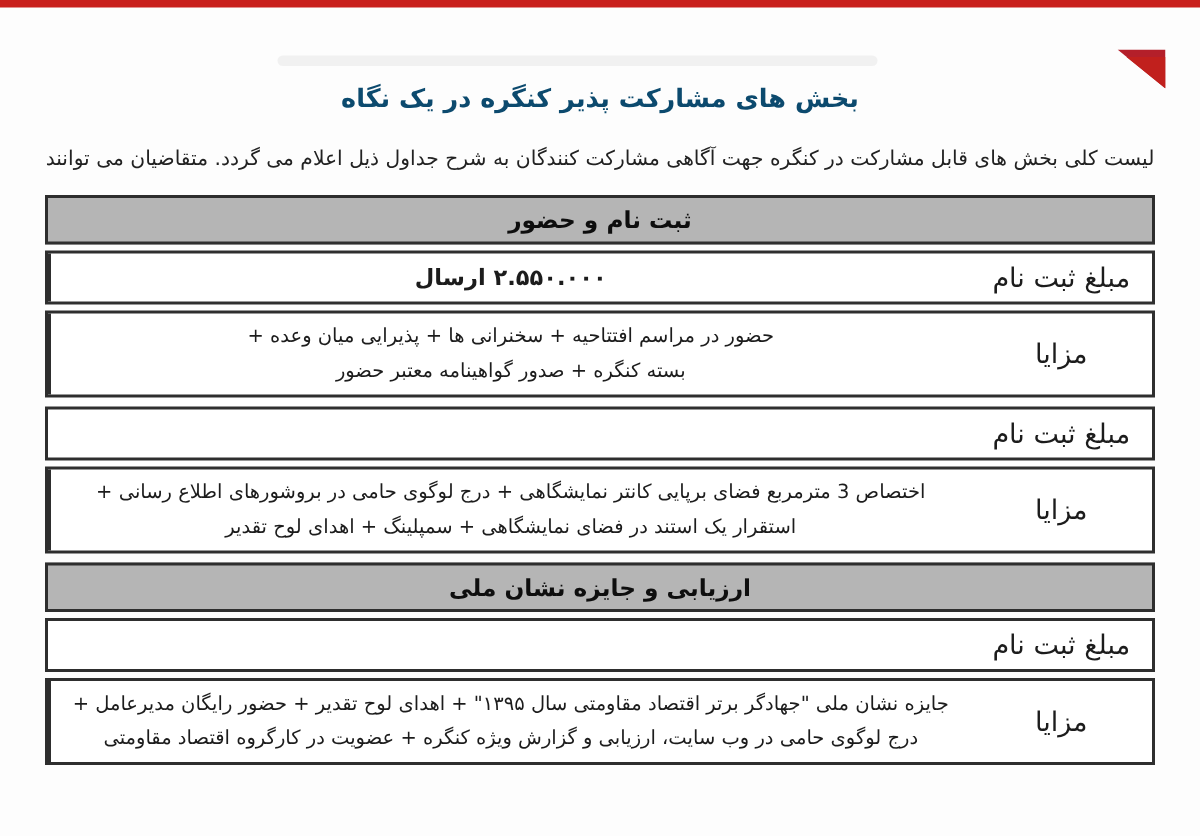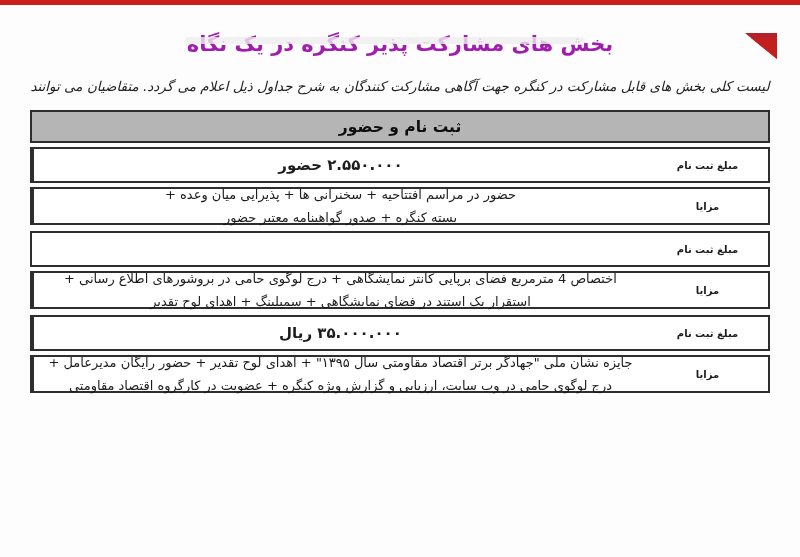--- a/index.html
+++ b/index.html
@@ -19,59 +19,58 @@
   .corner-triangle {
     position: absolute; top: 33px; right: 23px;
     width: 32px; height: 26px;
   }
   .scan-artifact {
     position: absolute; top: 37px; right: 215px;
     width: 400px; height: 7px;
     background: #ededed; border-radius: 4px; opacity: .8;
   }
   .page-title {
-    margin-top: 32px;
+    margin-top: 56px;
     text-align: center;
-    font-size: 21px;
+    font-size: 17px;
     font-weight: bold;
     letter-spacing: 0;
-    color: #a21caf;
+    color: #0c4a6e;
   }
   .intro {
     margin: 16px 28px 0;
     text-align: center;
     font-size: 13.5px;
     line-height: 28px;
     color: #222;
-    font-style: italic;
   }
   .tables-wrap { margin: 10px 30px 0; }
   .tbl { margin-bottom: 6px; }
   .tbl-header {
     height: 33px;
     background: #b5b5b5;
     border: 2px solid #2e2e2e;
     display: flex; align-items: center; justify-content: center;
     font-weight: bold; font-size: 15.5px; color: #0e0e0e;
     margin-bottom: 4px;
   }
   .tbl-row {
     border: 2px solid #2e2e2e;
     background: #fff;
     display: flex;
     margin-bottom: 4px;
   }
   .tbl-row:last-child { margin-bottom: 0; }
   .row-amount { height: 36px; }
-  .row-benefits { height: 38px; }
+  .row-benefits { height: 58px; }
   .cell { display: flex; align-items: center; justify-content: center; }
   .cell.label {
     flex: 0 0 121px;
     border-left: none;
-    font-weight: bold; font-size: 10px;
+    font-weight: normal; font-size: 18px;
   }
   .cell.value {
     flex: 1 1 auto;
     border-left: 2px solid #2e2e2e; 
     flex-direction: column;
     font-size: 13px;
     line-height: 23px;
     text-align: center;
   }
   .row-amount .cell.value { font-size: 15px; font-weight: bold; letter-spacing: .5px; }
@@ -95,48 +94,50 @@
 </p>
 
 <div class="tables-wrap">
 
   <section class="tbl">
     <div class="tbl-header">
       <span>ثبت نام و حضور</span>
     </div>
     <div class="tbl-row row-amount">
       <div class="cell label">مبلغ ثبت نام</div>
-      <div class="cell value">۲.۵۵۰.۰۰۰ حضور</div>
+      <div class="cell value">۲.۵۵۰.۰۰۰ ارسال</div>
     </div>
     <div class="tbl-row row-benefits">
       <div class="cell label">مزایا</div>
       <div class="cell value">
         <div>حضور در مراسم افتتاحیه + سخنرانی ها + پذیرایی میان وعده +</div>
         <div>بسته کنگره + صدور گواهینامه معتبر حضور</div>
       </div>
     </div>
   </section>
 
   <section class="tbl">
     <div class="tbl-row row-amount">
       <div class="cell label">مبلغ ثبت نام</div>
     </div>
     <div class="tbl-row row-benefits">
       <div class="cell label">مزایا</div>
       <div class="cell value">
-        <div>اختصاص 4 مترمربع فضای برپایی کانتر نمایشگاهی + درج لوگوی حامی در بروشورهای اطلاع رسانی +</div>
+        <div>اختصاص 3 مترمربع فضای برپایی کانتر نمایشگاهی + درج لوگوی حامی در بروشورهای اطلاع رسانی +</div>
         <div>استقرار یک استند در فضای نمایشگاهی + سمپلینگ + اهدای لوح تقدیر</div>
       </div>
     </div>
   </section>
 
   <section class="tbl">
+    <div class="tbl-header">
+      <span>ارزیابی و جایزه نشان ملی</span>
+    </div>
     <div class="tbl-row row-amount">
       <div class="cell label">مبلغ ثبت نام</div>
-      <div class="cell value">۳۵.۰۰۰.۰۰۰ ریال</div>
     </div>
     <div class="tbl-row row-benefits">
       <div class="cell label">مزایا</div>
       <div class="cell value">
         <div>جایزه نشان ملی "جهادگر برتر اقتصاد مقاومتی سال ۱۳۹۵" + اهدای لوح تقدیر + حضور رایگان مدیرعامل +</div>
         <div>درج لوگوی حامی در وب سایت، ارزیابی و گزارش ویژه کنگره + عضویت در کارگروه اقتصاد مقاومتی</div>
       </div>
     </div>
   </section>
 

